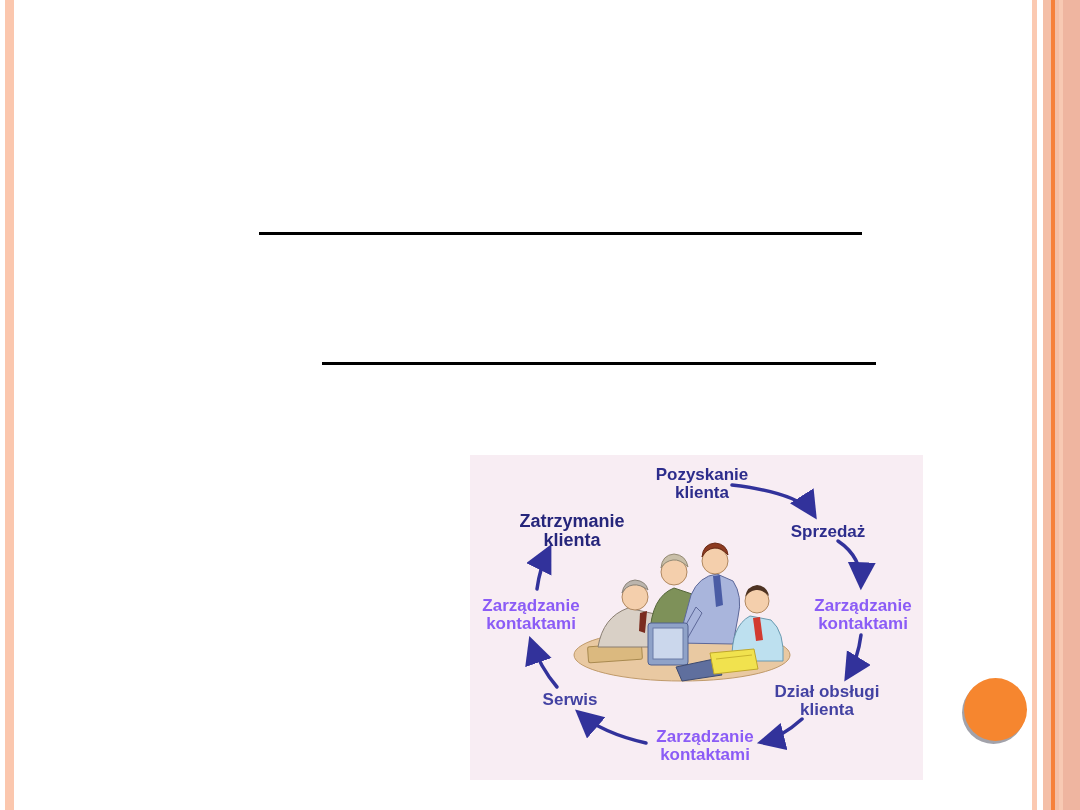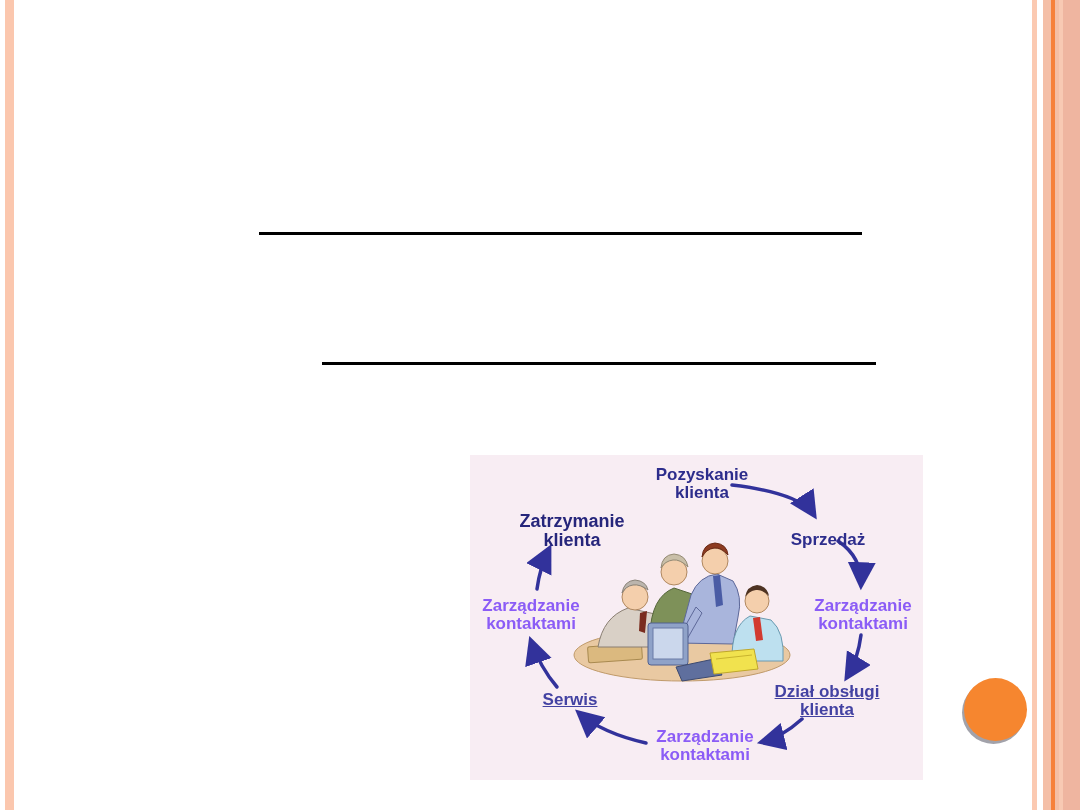--- a/index.html
+++ b/index.html
@@ -27,25 +27,25 @@
     background:#F8EDF3;
   }
   .diagram svg{position:absolute;left:0;top:0;}
   .lbl{
     position:absolute;transform:translateX(-50%);
     text-align:center;font-weight:bold;font-size:17px;line-height:18px;
     white-space:nowrap;
   }
   .lbl span{display:block;}
   .navy{color:#2D2D8C;}
-  .indigo{color:#4342A2;text-decoration:underline;}
+  .indigo{color:#4342A2;}
   .red{color:#8b5cf6;}
   .xbold{font-size:18px;line-height:19px;color:#26267B;}
   .pos-pozyskanie{left:232px;top:11px;}
-  .pos-sprzedaz{left:358px;top:76px;}
+  .pos-sprzedaz{left:358px;top:68px;}
   .pos-zarz-right{left:393px;top:142px;}
   .pos-dzial{left:357px;top:228px;}
   .pos-zarz-bottom{left:235px;top:273px;}
   .pos-serwis{left:100px;top:236px;}
   .pos-zarz-left{left:61px;top:142px;}
   .pos-zatrzymanie{left:102px;top:57px;}
   
   .page-circle{
     position:absolute;left:964px;top:678px;width:63px;height:63px;
     border-radius:50%;background:#F6862F;

